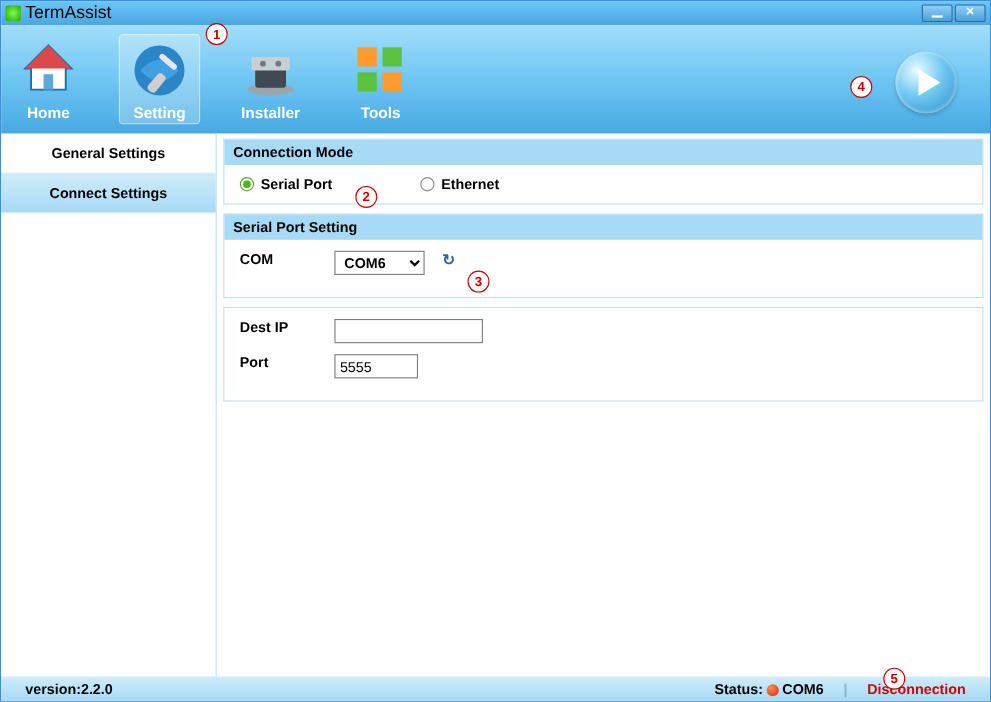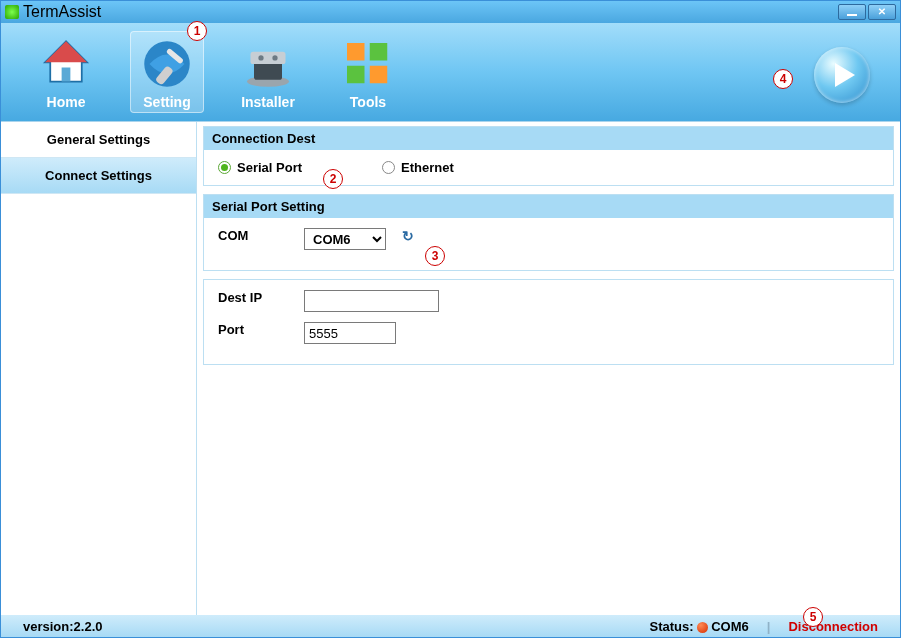--- a/index.html
+++ b/index.html
@@ -34,21 +34,21 @@
   }
   .win-btn.min::after { content:""; position:absolute; bottom:3px; left:8px; width:10px; height:2px; background:#fff; }
   .win-btn.cls::after { content:"✕"; position:absolute; top:0; left:0; right:0; font-weight:bold; }
 
   
   .toolbar {
     height: 98px;
     background: linear-gradient(to bottom, #a2ddfa 0%, #6fc6f3 50%, #47a9e1 100%);
     display: flex;
     align-items: center;
-    padding: 0 29px;
+    padding: 0 7px;
     gap: 28px;
     position: relative;
   }
   .tool-item {
     display: flex; flex-direction: column; align-items: center;
     cursor: pointer; padding: 4px 8px 2px; border-radius: 4px;
   }
   .tool-item.active { background: rgba(255,255,255,0.25); border:1px solid rgba(255,255,255,0.5); }
   .tool-icon { width: 56px; height: 56px; margin-bottom: 2px; }
   .tool-label { color: #fff; font-weight: bold; font-size: 14px; }
@@ -95,21 +95,21 @@
   .radio:not(.checked) .radio-dot{ border-color:#888; }
   .radio-label { font-weight:bold; }
 
   .row { display:flex; gap:16px; margin-bottom:10px; }
   .row-label { width:70px; font-weight:bold; }
   select.combo, input.txt {
     border:1px solid #7a7a7a; height:22px; font-size:13px; padding:0 4px; background:#fff;
   }
   select.combo { width:82px; font-weight:bold; }
   input.txt { width:135px; }
-  input.port { width:92px; }
+  input.port { width:76px; }
   .refresh-icon { cursor:pointer; color:#2a6aa2; font-size:14px; font-weight:bold; }
 
   
   .annot {
     position:absolute; width:20px; height:20px; border:1.5px solid #cc0000;
     border-radius:50%; color:#cc0000; font-size:12px; font-weight:bold;
     display:flex; align-items:center; justify-content:center; background:#fff; z-index:50;
   }
 
   
@@ -185,21 +185,21 @@
       <span>General Settings</span>
     </div>
     <div class="side-item active">
       <span>Connect Settings</span>
     </div>
   </div>
 
   <div class="content">
 
     <div class="panel">
-      <div class="panel-header">Connection Dest</div>
+      <div class="panel-header">Connection Mode</div>
       <div class="panel-body">
         <div class="radio-row">
           <div class="radio checked">
             <span class="radio-dot"></span>
             <span class="radio-label">Serial Port</span>
           </div>
           <div class="radio" style="margin-left:40px;">
             <span class="radio-dot"></span>
             <span class="radio-label">Ethernet</span>
           </div>

